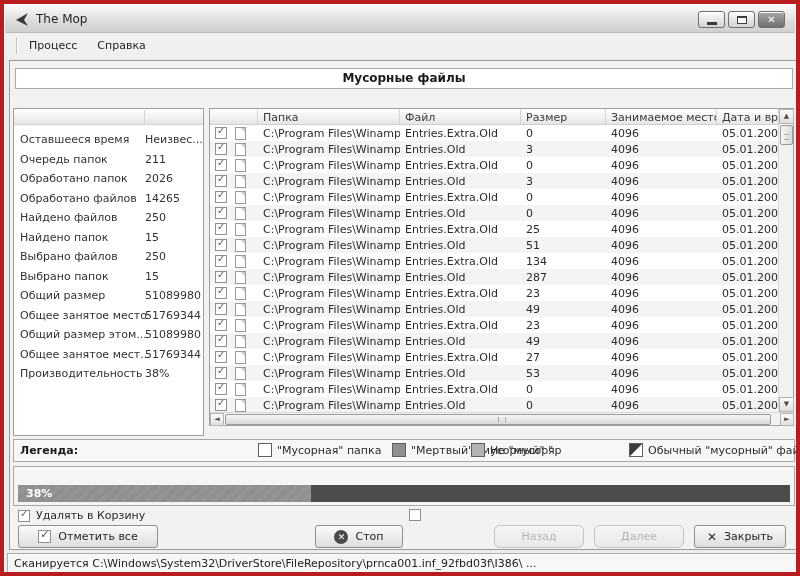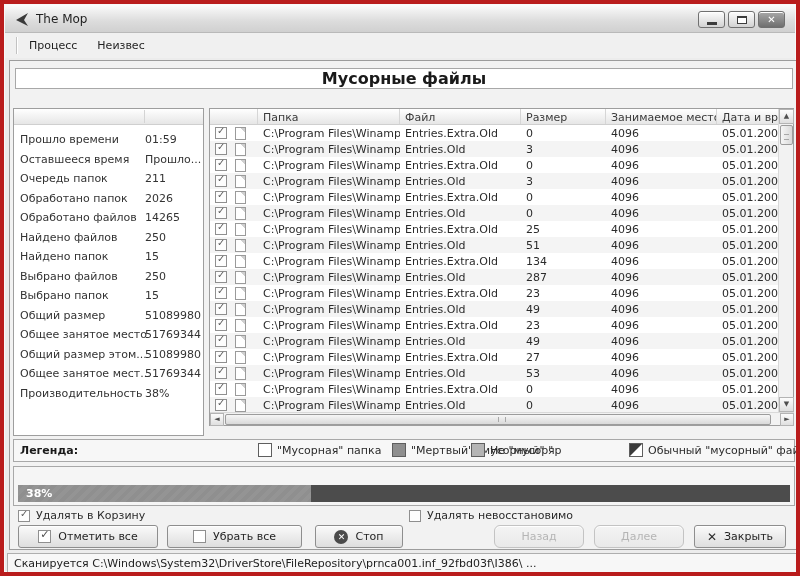--- a/index.html
+++ b/index.html
@@ -31,21 +31,21 @@
   .max-glyph { width:10px; height:8px; border:1px solid #3c3c3c; border-top:2px solid #3c3c3c; background:#fff; }
   
   .menubar { position:absolute; left:1px; top:29px; right:1px; height:25px; background:#f0f0f0; display:flex; align-items:center; }
   .menu-grip { width:2px; height:17px; margin-left:11px; border-left:1px solid #c2c2c2; border-right:1px solid #ffffff; }
   .menu-item { padding:3px 9px; margin-left:2px; color:#1f1f1f; }
   
   .main-frame { position:absolute; left:5px; top:56px; width:789px; height:490px; border:1px solid #9c9c9c; background:#f2f2f2; }
   .header-box {
     position:absolute; left:11px; top:64px; width:778px; height:21px;
     background:#ffffff; border:1px solid #a8a8a8;
-    text-align:center; font-weight:bold; font-size:16px; line-height:19px; color:#1a1a1a;
+    text-align:center; font-weight:bold; font-size:12px; line-height:19px; color:#1a1a1a;
   }
   .desc-text { position:absolute; left:11px; top:88px; width:778px; color:#222; }
   
   .stats-panel { position:absolute; left:9px; top:104px; width:191px; height:328px; background:#ffffff; border:1px solid #9e9e9e; }
   .stats-header { height:16px; background:linear-gradient(#ffffff,#e6e6e6); border-bottom:1px solid #cfcfcf; position:relative; }
   .stats-header .hdr-div { position:absolute; left:130px; top:1px; bottom:1px; width:1px; background:#d4d4d4; }
   .stats-body { padding-top:5px; }
   .srow { height:19.5px; position:relative; }
   .slabel { position:absolute; left:6px; top:3px; white-space:nowrap; color:#333; }
   .svalue { position:absolute; left:131px; top:3px; white-space:nowrap; color:#333; }
@@ -129,39 +129,35 @@
         </div>
       <div class="wbtn close">
           <span>✕</span>
         </div>
     </div>
   </div>
 
   <div class="menubar">
     <div class="menu-grip"></div>
     <span class="menu-item">Процесс</span>
-    <span class="menu-item">Неизвес</span>
+    <span class="menu-item">Справка</span>
   </div>
 
   <div class="main-frame"></div>
 
   <div class="header-box">Мусорные файлы</div>
 
   <div class="stats-panel">
     <div class="stats-header">
         <div class="hdr-div"></div>
       </div>
     <div class="stats-body" id="stats-body">
         <div class="srow">
-          <span class="slabel">Прошло времени</span>
-          <span class="svalue">01:59</span>
-        </div>
-        <div class="srow">
           <span class="slabel">Оставшееся время</span>
-          <span class="svalue">Прошло...</span>
+          <span class="svalue">Неизвес...</span>
         </div>
         <div class="srow">
           <span class="slabel">Очередь папок</span>
           <span class="svalue">211</span>
         </div>
         <div class="srow">
           <span class="slabel">Обработано папок</span>
           <span class="svalue">2026</span>
         </div>
         <div class="srow">
@@ -529,33 +525,28 @@
   </div>
 
   <div class="opt opt1">
     <span class="cb">
         <span class="tick">✓</span>
       </span>
     <span>Удалять в Корзину</span>
   </div>
   <div class="opt opt2">
     <span class="cb"></span>
-    <span>Удалять невосстановимо</span>
   </div>
 
   <div class="btn b-check">
     <span class="btn-cb">
         <span class="tick">✓</span>
       </span>
     <span>Отметить все</span>
   </div>
-  <div class="btn b-uncheck">
-    <span class="btn-cb"></span>
-    <span>Убрать все</span>
-  </div>
   <div class="btn b-stop">
     <span class="stop-ic">✕</span>
     <span>Стоп</span>
   </div>
   <div class="btn b-back disabled">
     <span>Назад</span>
   </div>
   <div class="btn b-next disabled">
     <span>Далее</span>
   </div>

